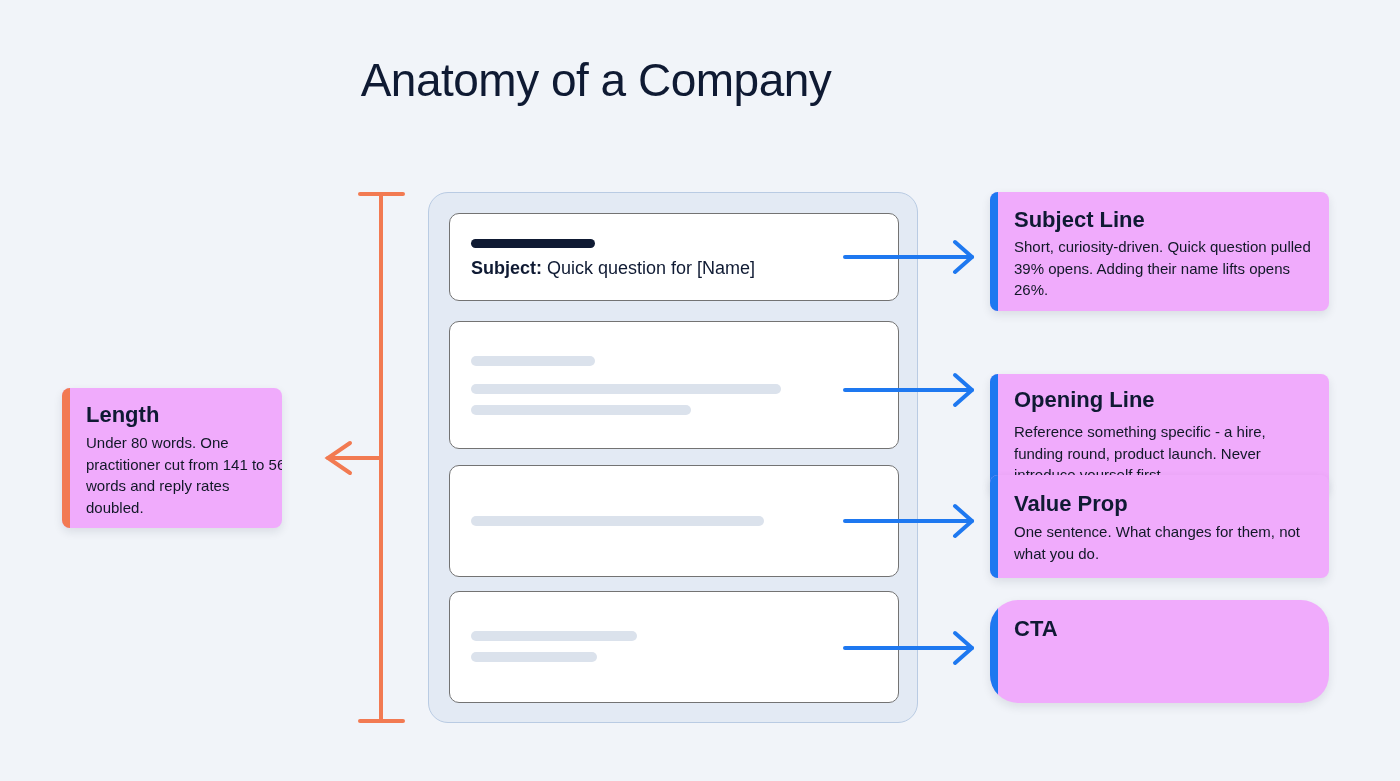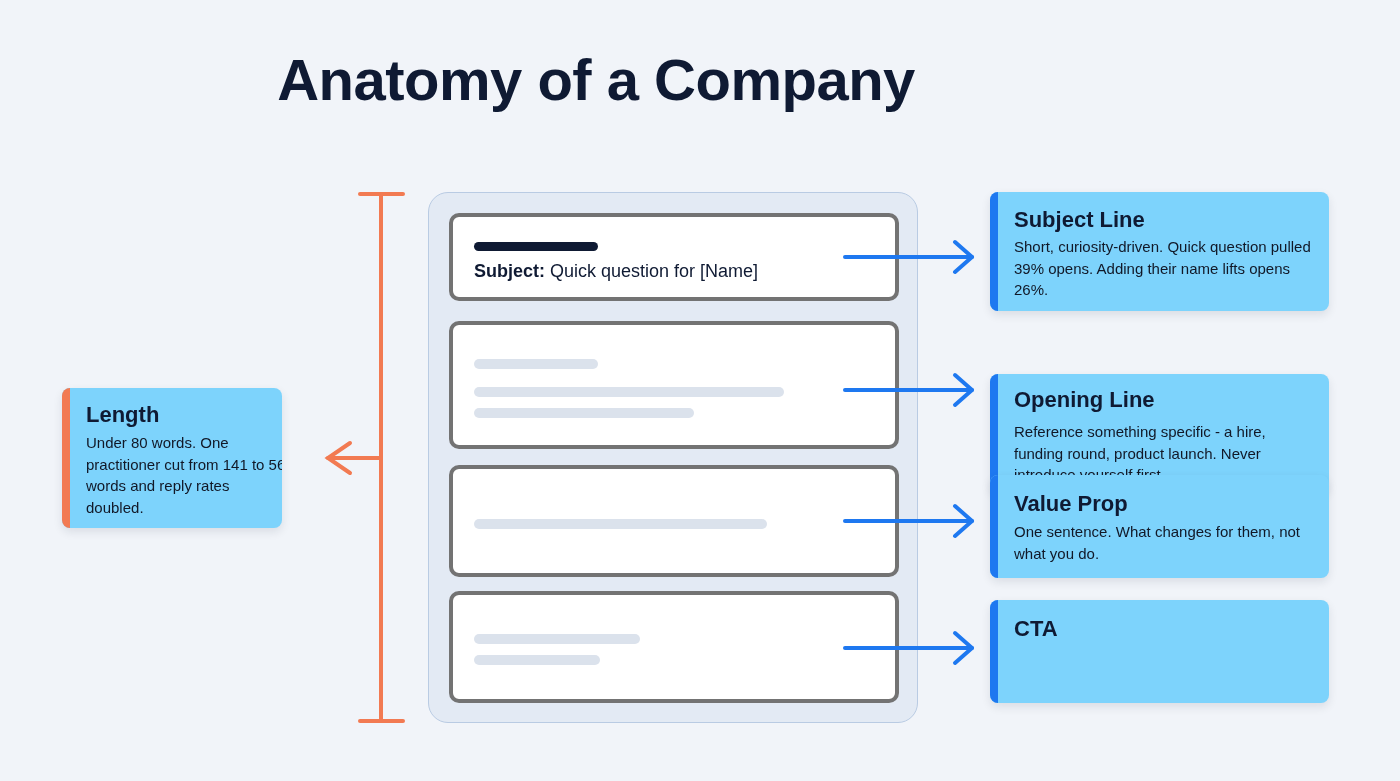--- a/index.html
+++ b/index.html
@@ -5,47 +5,47 @@
     * { box-sizing: border-box; margin: 0; padding: 0; }
     html, body { width: 1400px; height: 781px; overflow: hidden; }
     body {
       background: #f1f4f9;
       font-family: "Liberation Sans", "DejaVu Sans", sans-serif;
       position: relative;
       color: #0f172a;
     }
     .title {
       position: absolute; left: 0; top: 48px; width: 1192px;
-      text-align: center; font-weight: bold; font-size: 58px;
+      text-align: center; font-weight: normal; font-size: 46px;
       line-height: 64px; color: #0f1a33; letter-spacing: -0.5px;
     }
     .title span { display: block; }
 
     
     .email {
       position: absolute; left: 428px; top: 192px; width: 490px; height: 531px;
       background: #e3eaf4; border: 1.5px solid #b9cbe3; border-radius: 20px;
     }
     .section {
       position: absolute; left: 20px; width: 450px;
-      background: #ffffff; border: 4px solid #737373; border-radius: 10px;
+      background: #ffffff; border: 1px solid #737373; border-radius: 10px;
     }
     .bar { position: absolute; height: 10px; border-radius: 5px; background: #dbe2ec; }
     .bar.dark { background: #0f1a33; height: 9px; }
     .subject-text {
       position: absolute; left: 21px; top: 44px; font-size: 18px; color: #0f1a33;
     }
     .subject-text b { font-weight: bold; }
 
     
     svg.overlay { position: absolute; left: 0; top: 0; width: 1400px; height: 781px; pointer-events: none; }
 
     
     .card {
-      position: absolute; background: #7dd3fc; border-radius: 8px;
+      position: absolute; background: #f0abfc; border-radius: 8px;
       box-shadow: 0 4px 10px rgba(15, 26, 51, 0.10);
       overflow: hidden;
     }
     .card .accent { position: absolute; left: 0; top: 0; bottom: 0; width: 8px; }
     .card .card-title {
       position: absolute; left: 24px; font-weight: bold; font-size: 22px; color: #0f1a33;
     }
     .card .card-body {
       position: absolute; left: 24px; font-size: 15px; line-height: 21.5px; color: #111827;
     }
@@ -115,16 +115,16 @@
   <div class="card-title" style="top:13px;">Opening Line</div>
   <div class="card-body" style="top:47px; width:305px;">Reference something specific - a hire, funding round, product launch. Never introduce yourself first.</div>
 </div>
 
 <div class="card" style="left:990px; top:475px; width:339px; height:103px;">
   <div class="accent" style="background:#1e78f0;"></div>
   <div class="card-title" style="top:16px;">Value Prop</div>
   <div class="card-body" style="top:46px; width:290px;">One sentence. What changes for them, not what you do.</div>
 </div>
 
-<div class="card" style="left:990px; top:600px; width:339px; height:103px;">
+<div class="card" style="left:990px; top:600px; width:339px; height:103px;border-radius:28px;">
   <div class="accent" style="background:#1e78f0;"></div>
   <div class="card-title" style="top:16px;">CTA</div>
 </div>
 
 </body></html>

